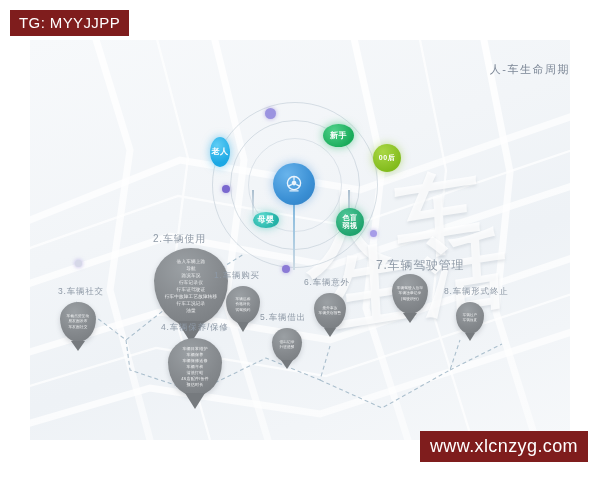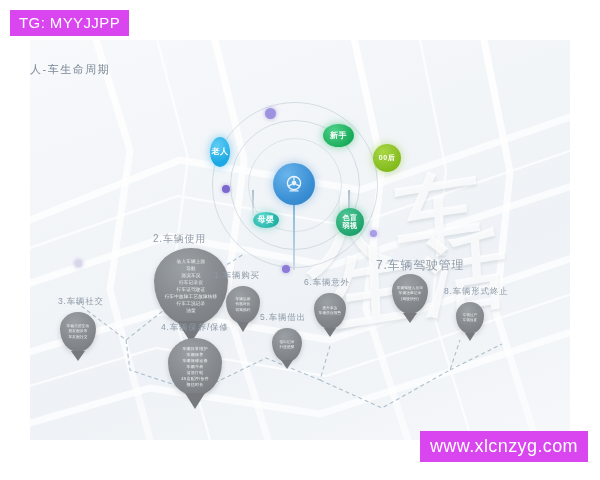--- a/index.html
+++ b/index.html
@@ -48,21 +48,21 @@
     white-space: nowrap;
   }
   #bgword1 { left: 274px; top: 138px; transform: rotate(-9deg) skewX(-6deg); }
   #bgword2 { left: 300px; top: 196px; transform: rotate(-9deg) skewX(-6deg); }
 
   
   #chart-title {
     position: absolute;
     left: 0; top: 22px;
     width: 540px;
-    text-align: left;
+    text-align: right;
     font-size: 11px;
     color: #7c8796;
     letter-spacing: 1.5px;
   }
 
   
   .ring {
     position: absolute;
     border-radius: 50%;
     border: 1px solid rgba(186,198,210,0.55);
@@ -152,21 +152,21 @@
   .pin-label {
     position: absolute;
     color: #8e99a6;
     white-space: nowrap;
     letter-spacing: .8px;
   }
 
   
   .watermark {
     position: absolute;
-    background: #d946ef;
+    background: #7f1d1d;
     color: #ffffff;
     font-size: 15px;
     padding: 4px 9px 5px 9px;
     letter-spacing: .4px;
   }
   #wm-top { left: 10px; top: 10px; }
   #wm-bottom { right: 12px; bottom: 18px; font-size: 18px; padding: 5px 10px; }
 </style>
 <style>.pin-n0::after{border-left-width:14.8px;border-right-width:14.8px;border-top-width:22.200000000000003px;}.pin-n1::after{border-left-width:6.800000000000001px;border-right-width:6.800000000000001px;border-top-width:10.200000000000001px;}.pin-n2::after{border-left-width:7.2px;border-right-width:7.2px;border-top-width:10.8px;}.pin-n3::after{border-left-width:10.8px;border-right-width:10.8px;border-top-width:16.200000000000003px;}.pin-n4::after{border-left-width:6px;border-right-width:6px;border-top-width:9px;}.pin-n5::after{border-left-width:6.4px;border-right-width:6.4px;border-top-width:9.600000000000001px;}.pin-n6::after{border-left-width:7.2px;border-right-width:7.2px;border-top-width:10.8px;}.pin-n7::after{border-left-width:5.6000000000000005px;border-right-width:5.6000000000000005px;border-top-width:8.4px;}</style></head>
 <body>
@@ -283,21 +283,21 @@
 
     <div class="pin-wrap" id="pw1" style="left:196px;top:246px;">
       <div class="pin pin-n1" style="width: 34px; height: 38px; font-size: 3.6px; line-height: 1.5; --tw: 7.48px;">
         <div class="pin-body">车辆选购
 价格对比
 试驾预约</div>
       </div>
       <div class="pin-label" style="left:-12px;top:-16px;font-size:8.5px;">1.车辆购买</div>
     </div>
 
-    <div class="pin-wrap" id="pw3" style="left:30px;top:272px;">
+    <div class="pin-wrap" id="pw3" style="left:30px;top:262px;">
       <div class="pin pin-n2" style="width: 36px; height: 40px; font-size: 3.6px; line-height: 1.5; --tw: 7.92px;">
         <div class="pin-body">车载点赞互动
 朋友圈发布
 车友圈社交</div>
       </div>
       <div class="pin-label" style="left:-2px;top:-16px;font-size:8.5px;">3.车辆社交</div>
     </div>
 
     <div class="pin-wrap" id="pw4" style="left:138px;top:298px;">
       <div class="pin pin-n3" style="width: 54px; height: 58px; font-size: 4px; line-height: 1.5; --tw: 11.88px;">

